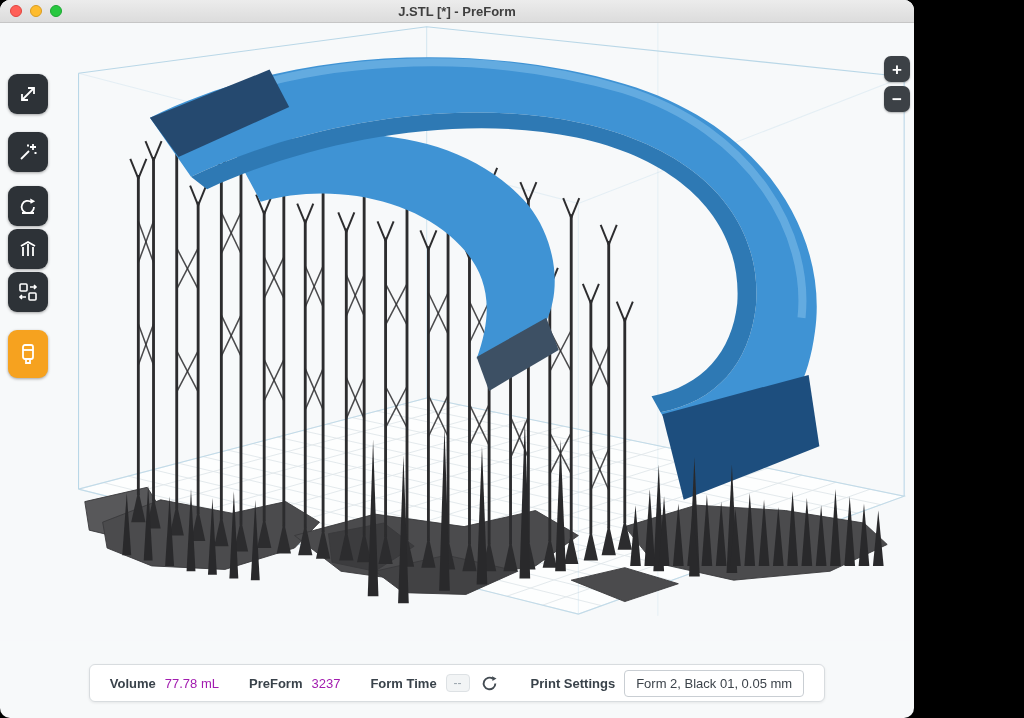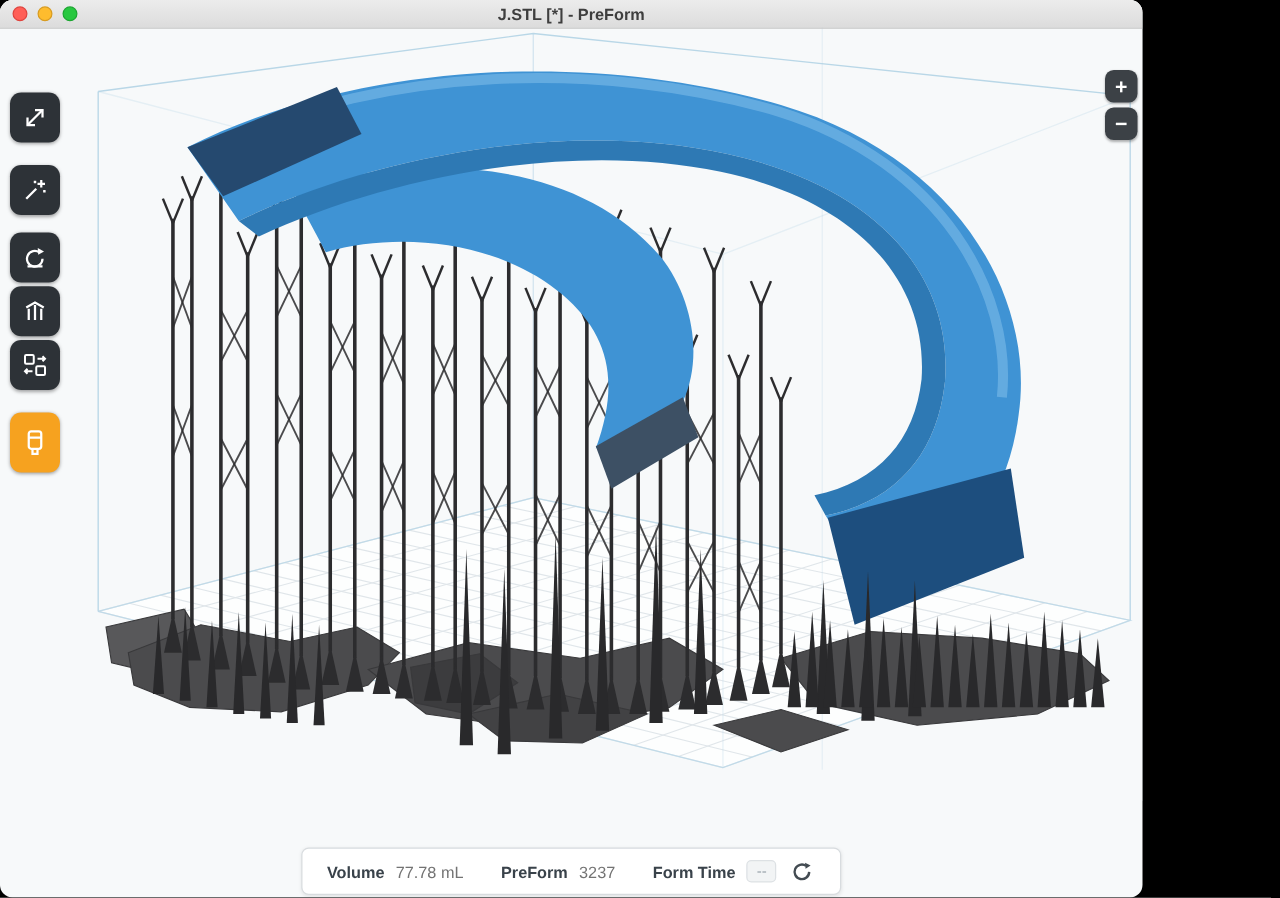--- a/index.html
+++ b/index.html
@@ -24,26 +24,26 @@
   .tool.orange{background:#f6a21f;height:48px;}
   .tool svg{display:block;}
 
   
   .vbtn{position:absolute;background:#3c4146;border-radius:7px;z-index:20;display:flex;align-items:center;
     justify-content:center;color:#fff;box-shadow:0 1px 2px rgba(0,0,0,.3);cursor:pointer;}
   .zoom{width:26px;height:26px;font-size:17px;font-weight:bold;line-height:1;}
   .dpad{width:30px;height:30px;}
 
   
-  .statusbar{position:absolute;bottom:2px;left:0;right:0;margin:0 auto;width:max-content;height:36px;
+  .statusbar{position:absolute;bottom:2px;left:0;right:0;margin:14px auto;width:max-content;height:36px;
     background:#fff;border:1px solid #d8dcdf;border-radius:6px;z-index:25;display:flex;align-items:center;
     gap:30px;padding:0 20px;box-shadow:0 1px 3px rgba(0,0,0,.08);}
   .sb-group{display:flex;align-items:center;gap:9px;}
   .sb-label{font-size:13px;font-weight:bold;color:#39424a;}
-  .sb-value{font-size:13px;color:#737373;}
+  .sb-value{font-size:13px;color:#a21caf;}
   .sb-mini{font-size:12px;color:#9aa4ac;background:#f2f4f5;border:1px solid #dde1e4;border-radius:4px;padding:1px 7px;}
   .sb-select{font-size:13px;color:#3c434a;border:1px solid #c9ced3;border-radius:4px;padding:5px 11px;background:#fff;cursor:pointer;}
   .refresh-btn{display:flex;align-items:center;justify-content:center;width:22px;height:22px;cursor:pointer;background:none;border:none;padding:0;}
 </style>
 </head>
 <body>
 
 <div class="window">
 
   <svg id="scene" viewBox="0 0 1024 718" xmlns="http://www.w3.org/2000/svg">
@@ -405,15 +405,19 @@
     <div class="sb-group">
       <span class="sb-label">Form Time</span>
       <span class="sb-mini">--</span>
       <button class="refresh-btn">
         <svg width="17" height="17" viewBox="0 0 16 16">
           <path d="M13.5 8 A5.5 5.5 0 1 1 11.2 3.5" stroke="#434b52" stroke-width="1.8" fill="none"></path>
           <polygon points="10.4,1.2 14.6,3.2 10.8,5.6" fill="#434b52"></polygon>
         </svg>
       </button>
     </div>
+    <div class="sb-group">
+      <span class="sb-label">Print Settings</span>
+      <div class="sb-select">Form 2, Black 01, 0.05 mm</div>
+    </div>
   </div>
 
 </div>
 
 </body></html>

